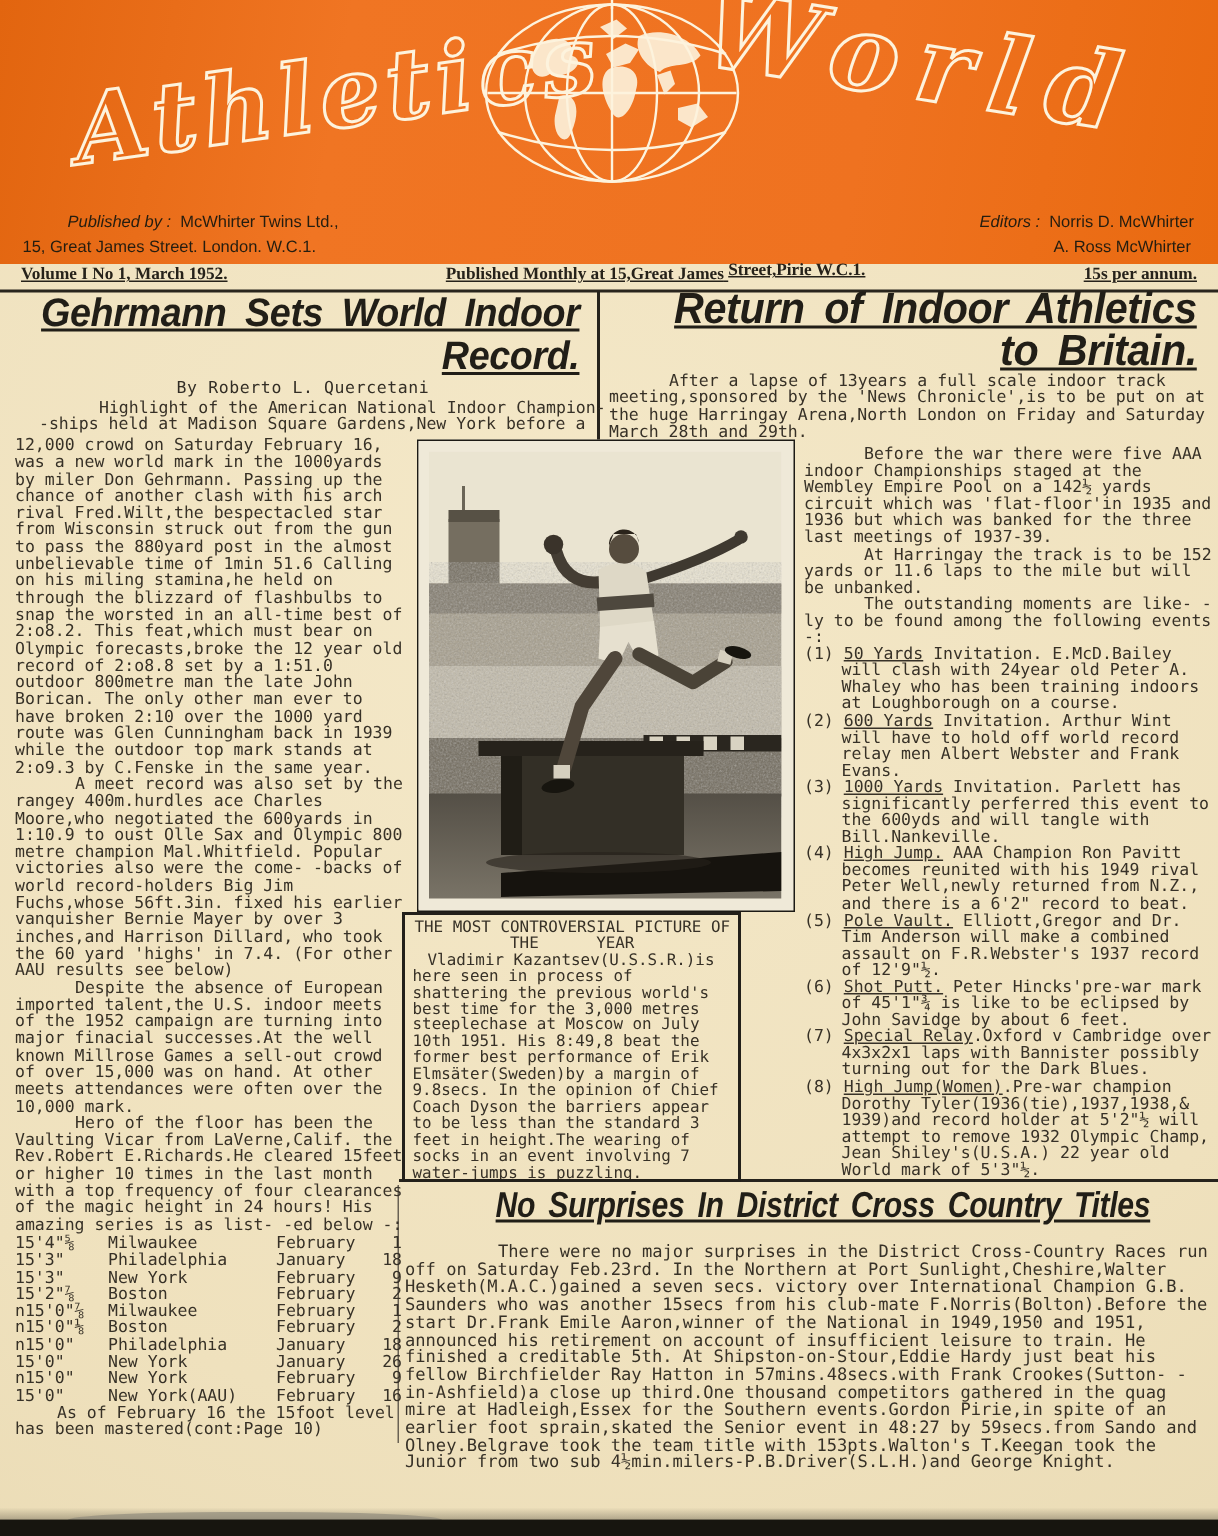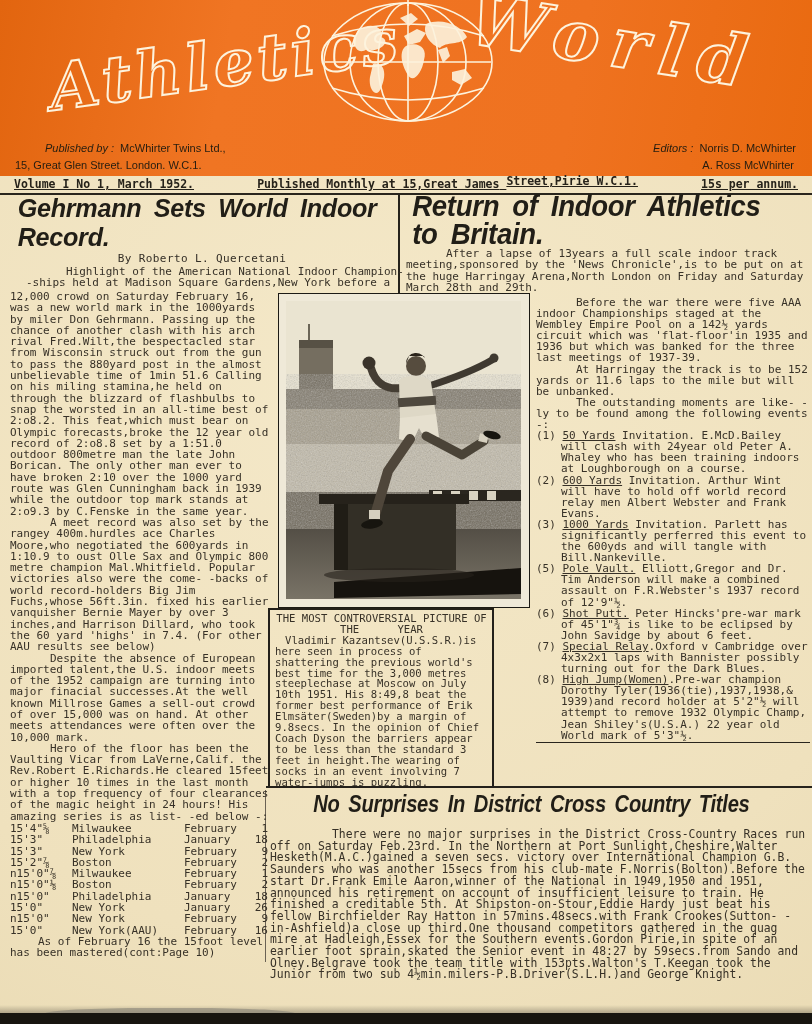--- a/index.html
+++ b/index.html
@@ -22,32 +22,32 @@
   .pub { position:absolute; font-family:"Liberation Sans", sans-serif; font-size:11px; color:#241d10; }
   .pub i { font-style:italic; margin-right:6px; }
   .pub-1 { left:45px;  top:142px; }
   .pub-2 { left:15px;  top:159px; }
   .pub-3 { right:16px; top:142px; text-align:right; }
   .pub-4 { right:18px; top:159px; text-align:right; }
 
   
   .volume-row { position:absolute; top:176px; left:0; width:812px; height:19px; box-sizing:border-box;
                 border-bottom:2px solid #29251d; display:flex; justify-content:space-between;
-                padding:1px 14px 0 14px; font-size:11.5px; font-weight:bold; color:#26221a; }
+                padding:1px 14px 0 14px; font-size:11.5px; font-weight:bold; color:#26221a;font-family:Liberation Serif, serif; }
   .volume-row > span { text-decoration:underline; white-space:nowrap; }
   .raised { position:relative; top:-3px; display:inline-block; text-decoration:underline; }
 
   
   .vrule-top    { position:absolute; left:398px; top:194px; width:2px; height:100px; background:#26231c; }
   .vrule-bottom { position:absolute; left:265px; top:790px; width:1px; height:172px; background:#6a6254; }
   .hrule-bottom { position:absolute; left:266px; top:786px; width:546px; height:2px; background:#26231c; }
 
   
-  .headline { position:absolute; text-align:left; font-family:"Liberation Sans", sans-serif;
-              font-weight:bold; font-style:italic; color:#211e17; letter-spacing:-0.3px; }
+  .headline { position:absolute; text-align:right; font-family:"Liberation Sans", sans-serif;
+              font-weight:bold; font-style:italic; color:#211e17; letter-spacing:-0.3px;text-decoration:underline; }
   .headline .hl-line { display:block; white-space:nowrap; transform:scaleX(.95); transform-origin:center; word-spacing:6px; }
   .hl-left  { left:8px;   top:194px; width:388px; font-size:26.5px; line-height:29px; }
   .hl-right { left:402px; top:192px; width:406px; font-size:29px; line-height:28px; }
   .hl-bottom{ left:270px; top:789px; width:540px; font-size:24px; line-height:30px; }
   .hl-bottom .hl-line { transform:scaleX(.84); word-spacing:4px; }
   .byline { position:absolute; left:8px; top:252px; width:388px; text-align:center;
             font-size:11px; letter-spacing:.4px; color:#332e26; }
 
   
   .tw { font-size:11px; line-height:11.3px; color:#373127; text-align:left; }
@@ -116,21 +116,21 @@
         <path d="M108,24 C124,17 144,26 149,37 C142,46 128,41 122,48 C113,45 104,34 108,24 Z"></path>
         <path d="M120,50 l9,-3 3,9 -7,7 z"></path>
         <path d="M134,72 l13,-3 7,9 -11,7 -9,-5 z"></path>
       </g>
     </svg>
 
     <span class="script-title title-w">World</span>
 
 
     <div class="pub pub-1"><i>Published by :</i><span>McWhirter Twins Ltd.,</span></div>
-    <div class="pub pub-2">15, Great Glen Street. London. W.C.1.</div>
+    <div class="pub pub-2">15, Great James Street. London. W.C.1.</div>
     <div class="pub pub-3"><i>Editors :</i><span>Norris D. McWhirter</span></div>
     <div class="pub pub-4">A. Ross McWhirter</div>
   </div>
 
   <div class="volume-row">
     <span>Volume I No 1, March 1952.</span>
     <span><span>Published Monthly at 15,Great James</span> <span class="raised">Street,Pirie W.C.1.</span></span>
     <span>15s per annum.</span>
   </div>
 
@@ -243,20 +243,21 @@
     <p class="ind">At Harringay the track is to be 152 yards or 11.6 laps to the mile but will be unbanked.</p>
     <p class="ind">The outstanding moments are like- -ly to be found among the following events -:</p>
     <div>
 
         <p class="evt"><span>(1)</span> <span class="u">50 Yards</span><span> Invitation. E.McD.Bailey will clash with 24year old Peter A. Whaley who has been training indoors at Loughborough on a course.</span></p>
 
         <p class="evt"><span>(2)</span> <span class="u">600 Yards</span><span> Invitation. Arthur Wint will have to hold off world record relay men Albert Webster and Frank Evans.</span></p>
 
         <p class="evt"><span>(3)</span> <span class="u">1000 Yards</span><span> Invitation. Parlett has significantly perferred this event to the 600yds and will tangle with Bill.Nankeville.</span></p>
 
+        <p class="evt"><span>(4)</span> <span class="u">High Jump.</span><span> AAA Champion Ron Pavitt becomes reunited with his 1949 rival Peter Well,newly returned from N.Z., and there is a 6'2" record to beat.</span></p>
 
         <p class="evt"><span>(5)</span> <span class="u">Pole Vault.</span><span> Elliott,Gregor and Dr. Tim Anderson will make a combined assault on F.R.Webster's 1937 record of 12'9"½.</span></p>
 
         <p class="evt"><span>(6)</span> <span class="u">Shot Putt.</span><span> Peter Hincks'pre-war mark of 45'1"¾ is like to be eclipsed by John Savidge by about 6 feet.</span></p>
 
         <p class="evt"><span>(7)</span> <span class="u">Special Relay</span><span>.Oxford v Cambridge over 4x3x2x1 laps with Bannister possibly turning out for the Dark Blues.</span></p>
 
         <p class="evt evt-last"><span>(8)</span> <span class="u">High Jump(Women)</span><span>.Pre-war champion Dorothy Tyler(1936(tie),1937,1938,&amp; 1939)and record holder at 5'2"½ will attempt to remove 1932 Olympic Champ, Jean Shiley's(U.S.A.) 22 year old World mark of 5'3"½.</span></p>
       </div>
   </div>

